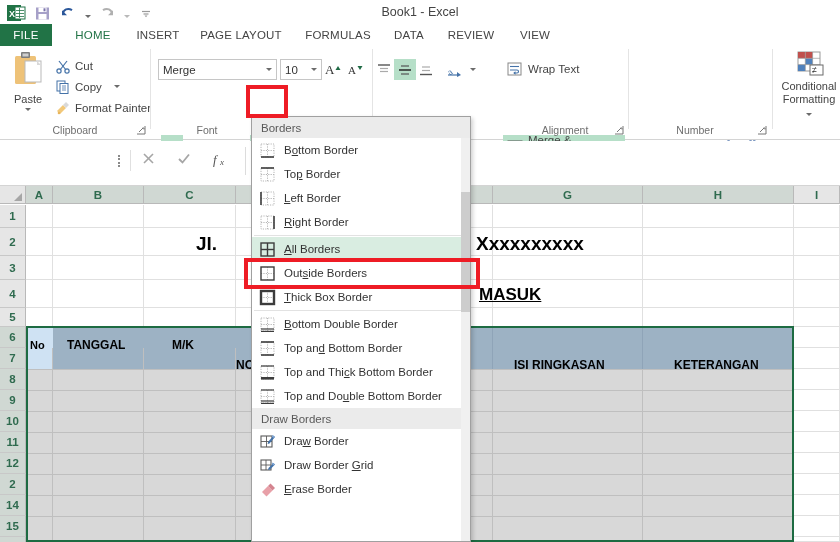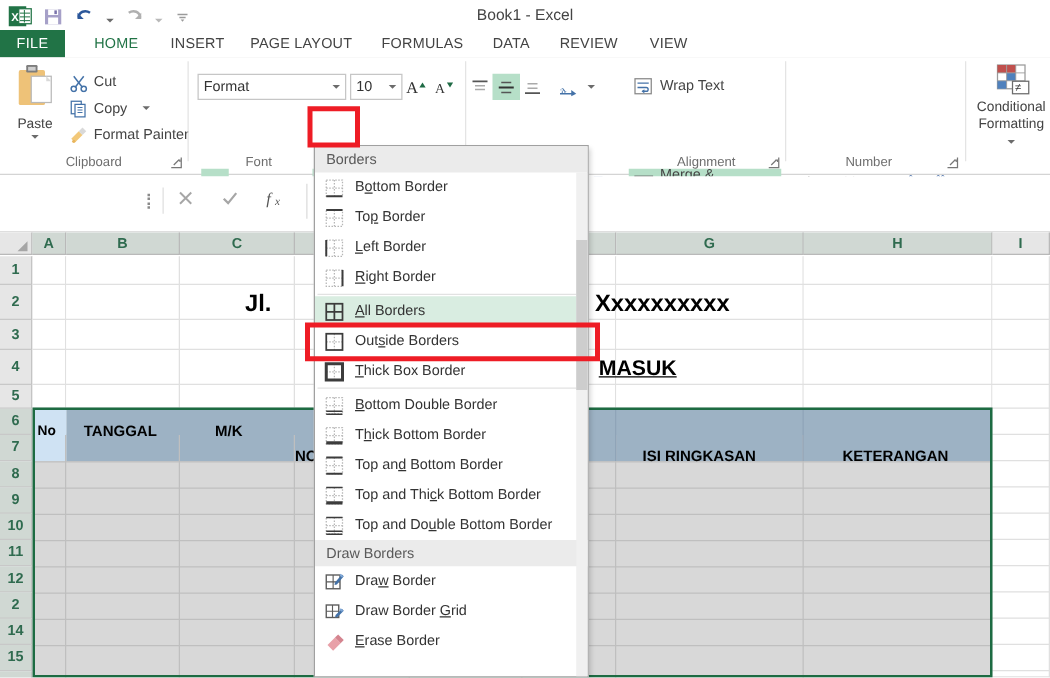--- a/index.html
+++ b/index.html
@@ -341,21 +341,21 @@
     <div class="dlg-launcher" style="left:136px; top:79px;">
       <svg width="11" height="11" viewBox="0 0 11 11">
           <path d="M1 9 L9 9 L9 1" stroke="#777" stroke-width="1" fill="none"></path>
           <path d="M3 7 L7 3" stroke="#777" stroke-width="1"></path>
           <path d="M6.5 3 L8 3 L8 4.5" stroke="#777" stroke-width="1" fill="none"></path>
         </svg>
     </div>
     <div class="grp-sep" style="left:150px;"></div>
 
     <div class="combo" style="left:158px; top:13px; width:119px;">
-      <span class="txt">Format</span>
+      <span class="txt">Merge</span>
       <span class="arw">
           <span class="caret-d"></span>
         </span>
     </div>
     <div class="combo" style="left:280px; top:13px; width:42px;">
       <span class="txt">10</span>
       <span class="arw">
           <span class="caret-d"></span>
         </span>
     </div>
@@ -797,31 +797,20 @@
           <rect x="2" y="2" width="13" height="13" fill="none" stroke="#b6b6b6" stroke-width="1" stroke-dasharray="1.2,1.2"></rect>
           <line x1="8.5" y1="2" x2="8.5" y2="15" stroke="#b6b6b6" stroke-width="1" stroke-dasharray="1.2,1.2"></line>
           <line x1="2" y1="8.5" x2="15" y2="8.5" stroke="#b6b6b6" stroke-width="1" stroke-dasharray="1.2,1.2"></line>
           <line x1="2" y1="13" x2="15" y2="13" stroke="#3c3c3c" stroke-width="1.2"></line>
           <line x1="2" y1="15.4" x2="15" y2="15.4" stroke="#3c3c3c" stroke-width="1.2"></line>
         </svg>
       </span>
       <span><u>B</u>ottom Double Border</span>
     </div>
 
-    <div class="mi">
-      <span class="mico">
-        <svg width="17" height="17" viewBox="0 0 17 17">
-          <rect x="2" y="2" width="13" height="13" fill="none" stroke="#b6b6b6" stroke-width="1" stroke-dasharray="1.2,1.2"></rect>
-          <line x1="8.5" y1="2" x2="8.5" y2="15" stroke="#b6b6b6" stroke-width="1" stroke-dasharray="1.2,1.2"></line>
-          <line x1="2" y1="8.5" x2="15" y2="8.5" stroke="#b6b6b6" stroke-width="1" stroke-dasharray="1.2,1.2"></line>
-          <line x1="2" y1="14.3" x2="15" y2="14.3" stroke="#3c3c3c" stroke-width="2.6"></line>
-        </svg>
-      </span>
-      <span>T<u>h</u>ick Bottom Border</span>
-    </div>
 
     <div class="mi">
       <span class="mico">
         <svg width="17" height="17" viewBox="0 0 17 17">
           <rect x="2" y="2" width="13" height="13" fill="none" stroke="#b6b6b6" stroke-width="1" stroke-dasharray="1.2,1.2"></rect>
           <line x1="8.5" y1="2" x2="8.5" y2="15" stroke="#b6b6b6" stroke-width="1" stroke-dasharray="1.2,1.2"></line>
           <line x1="2" y1="8.5" x2="15" y2="8.5" stroke="#b6b6b6" stroke-width="1" stroke-dasharray="1.2,1.2"></line>
           <line x1="2" y1="2" x2="15" y2="2" stroke="#3c3c3c" stroke-width="1.6"></line>
           <line x1="2" y1="15" x2="15" y2="15" stroke="#3c3c3c" stroke-width="1.6"></line>
         </svg>

